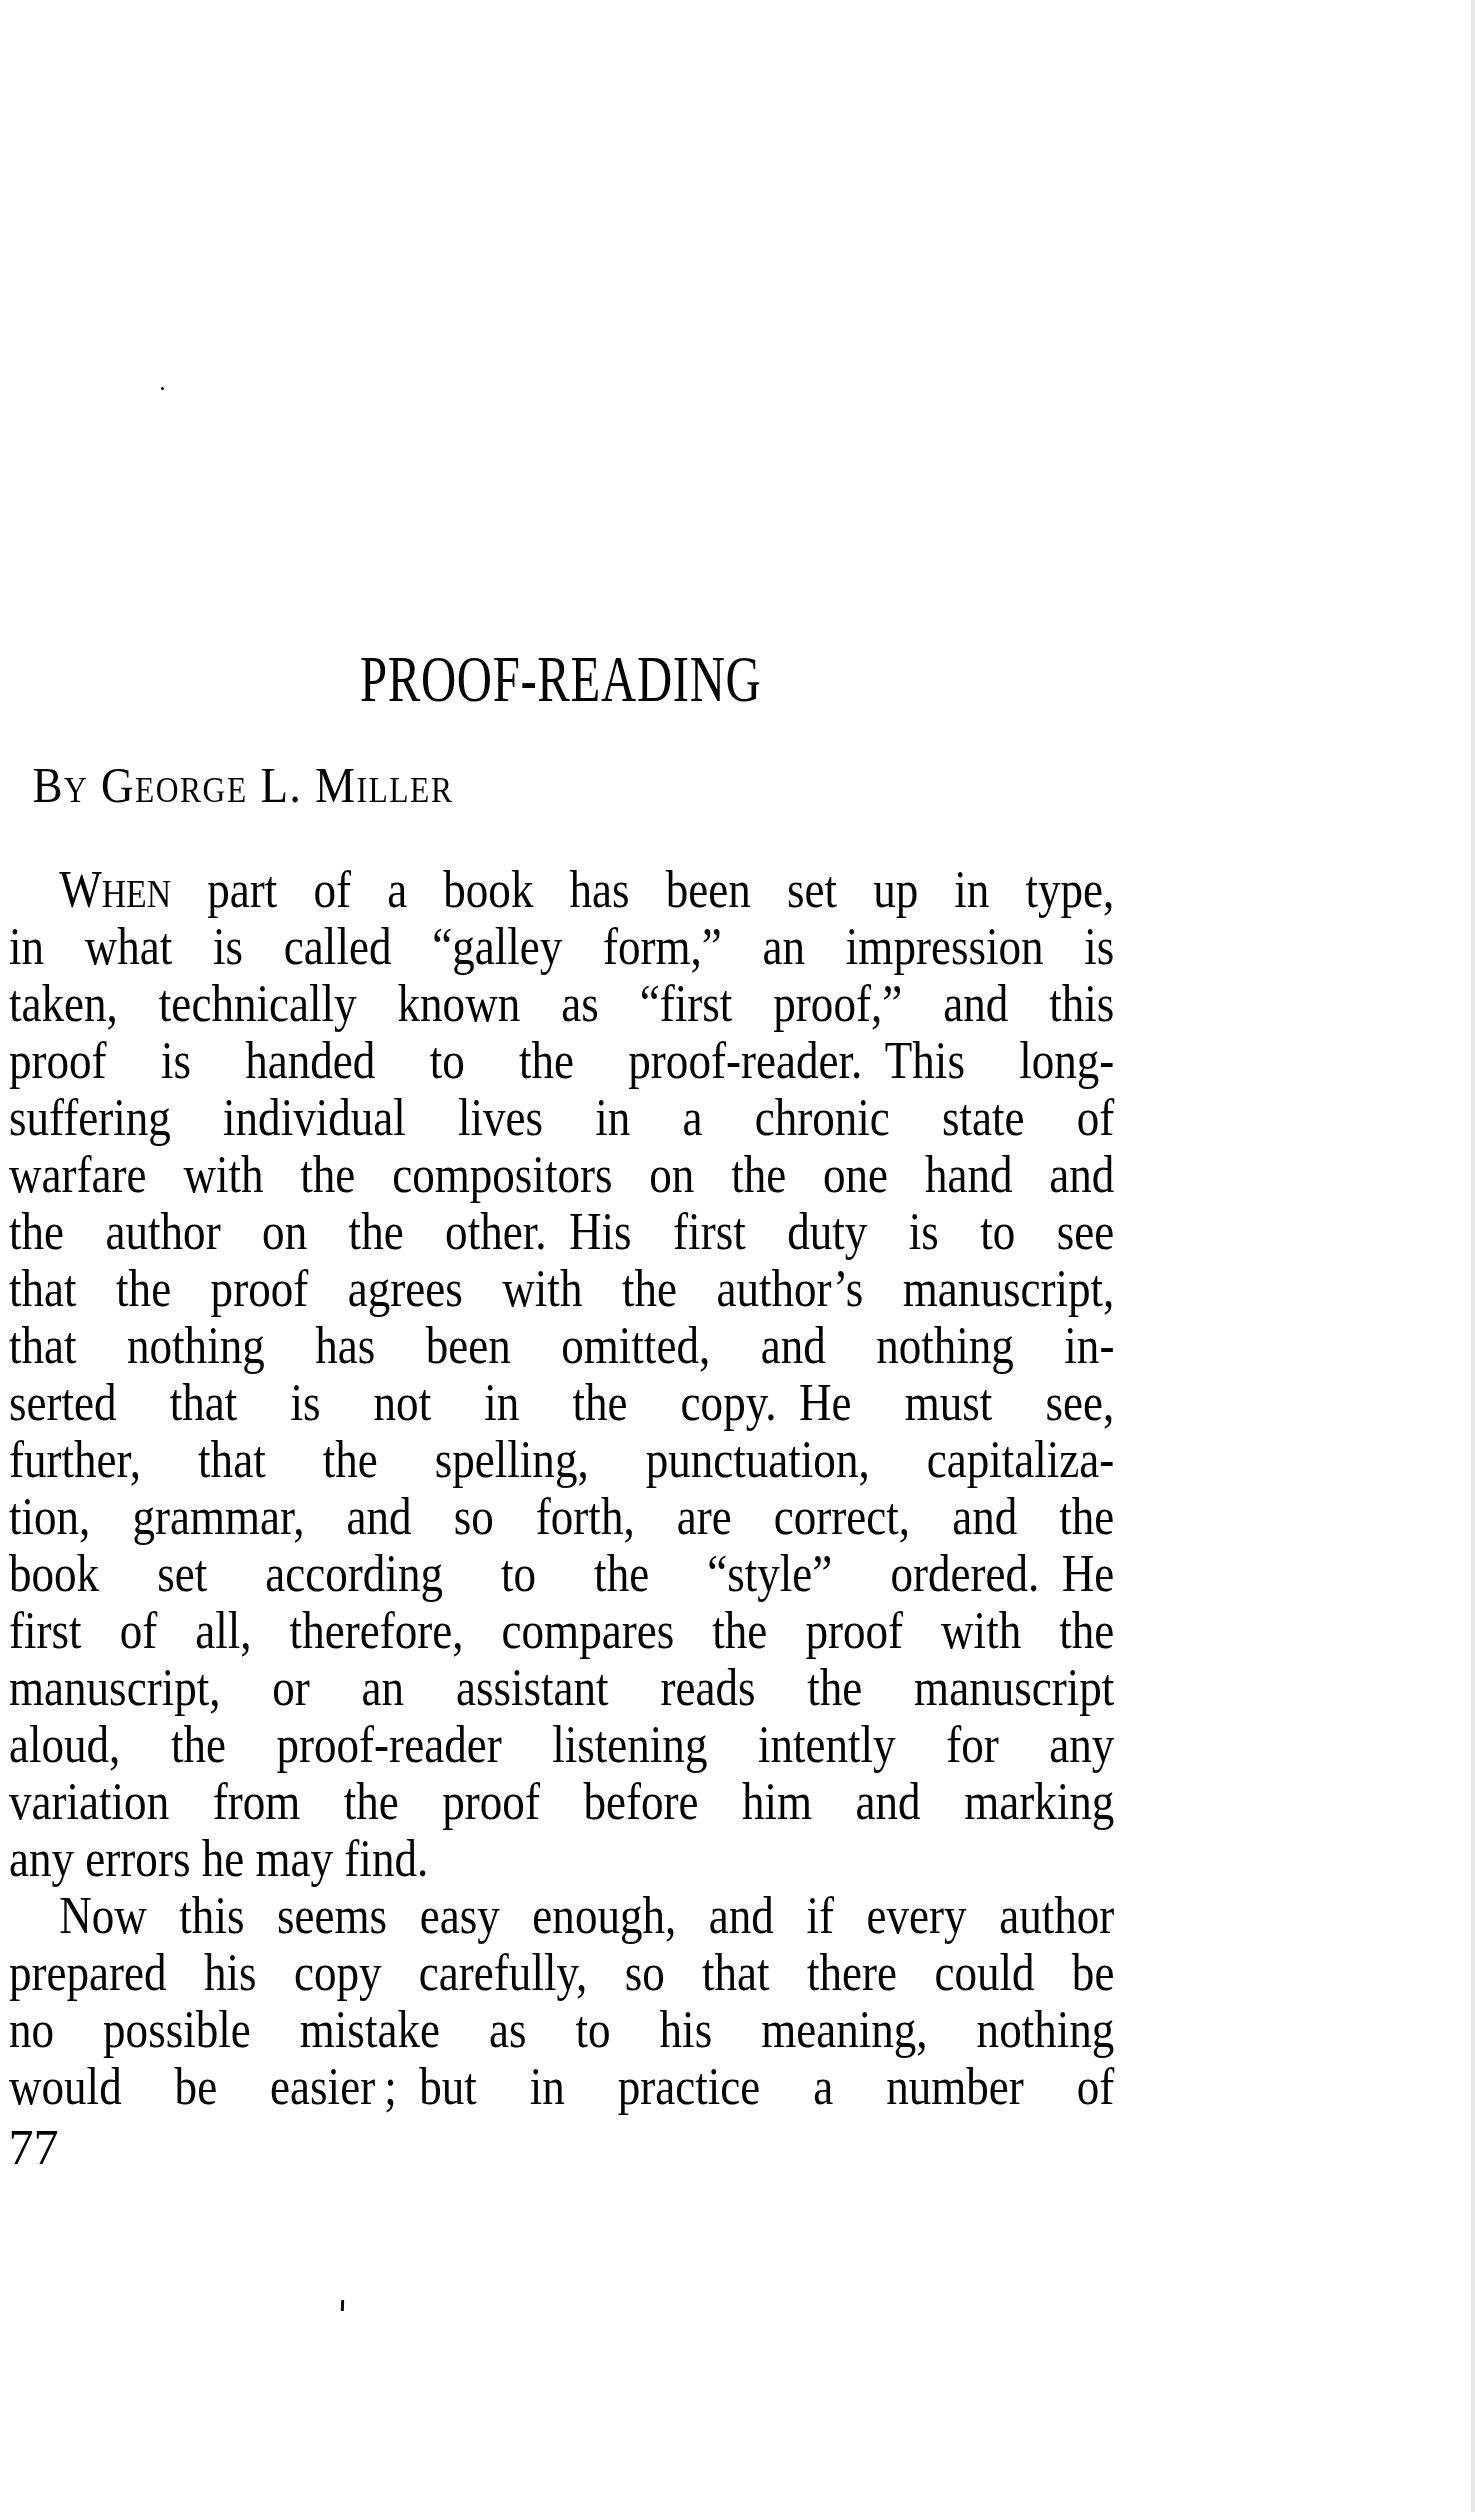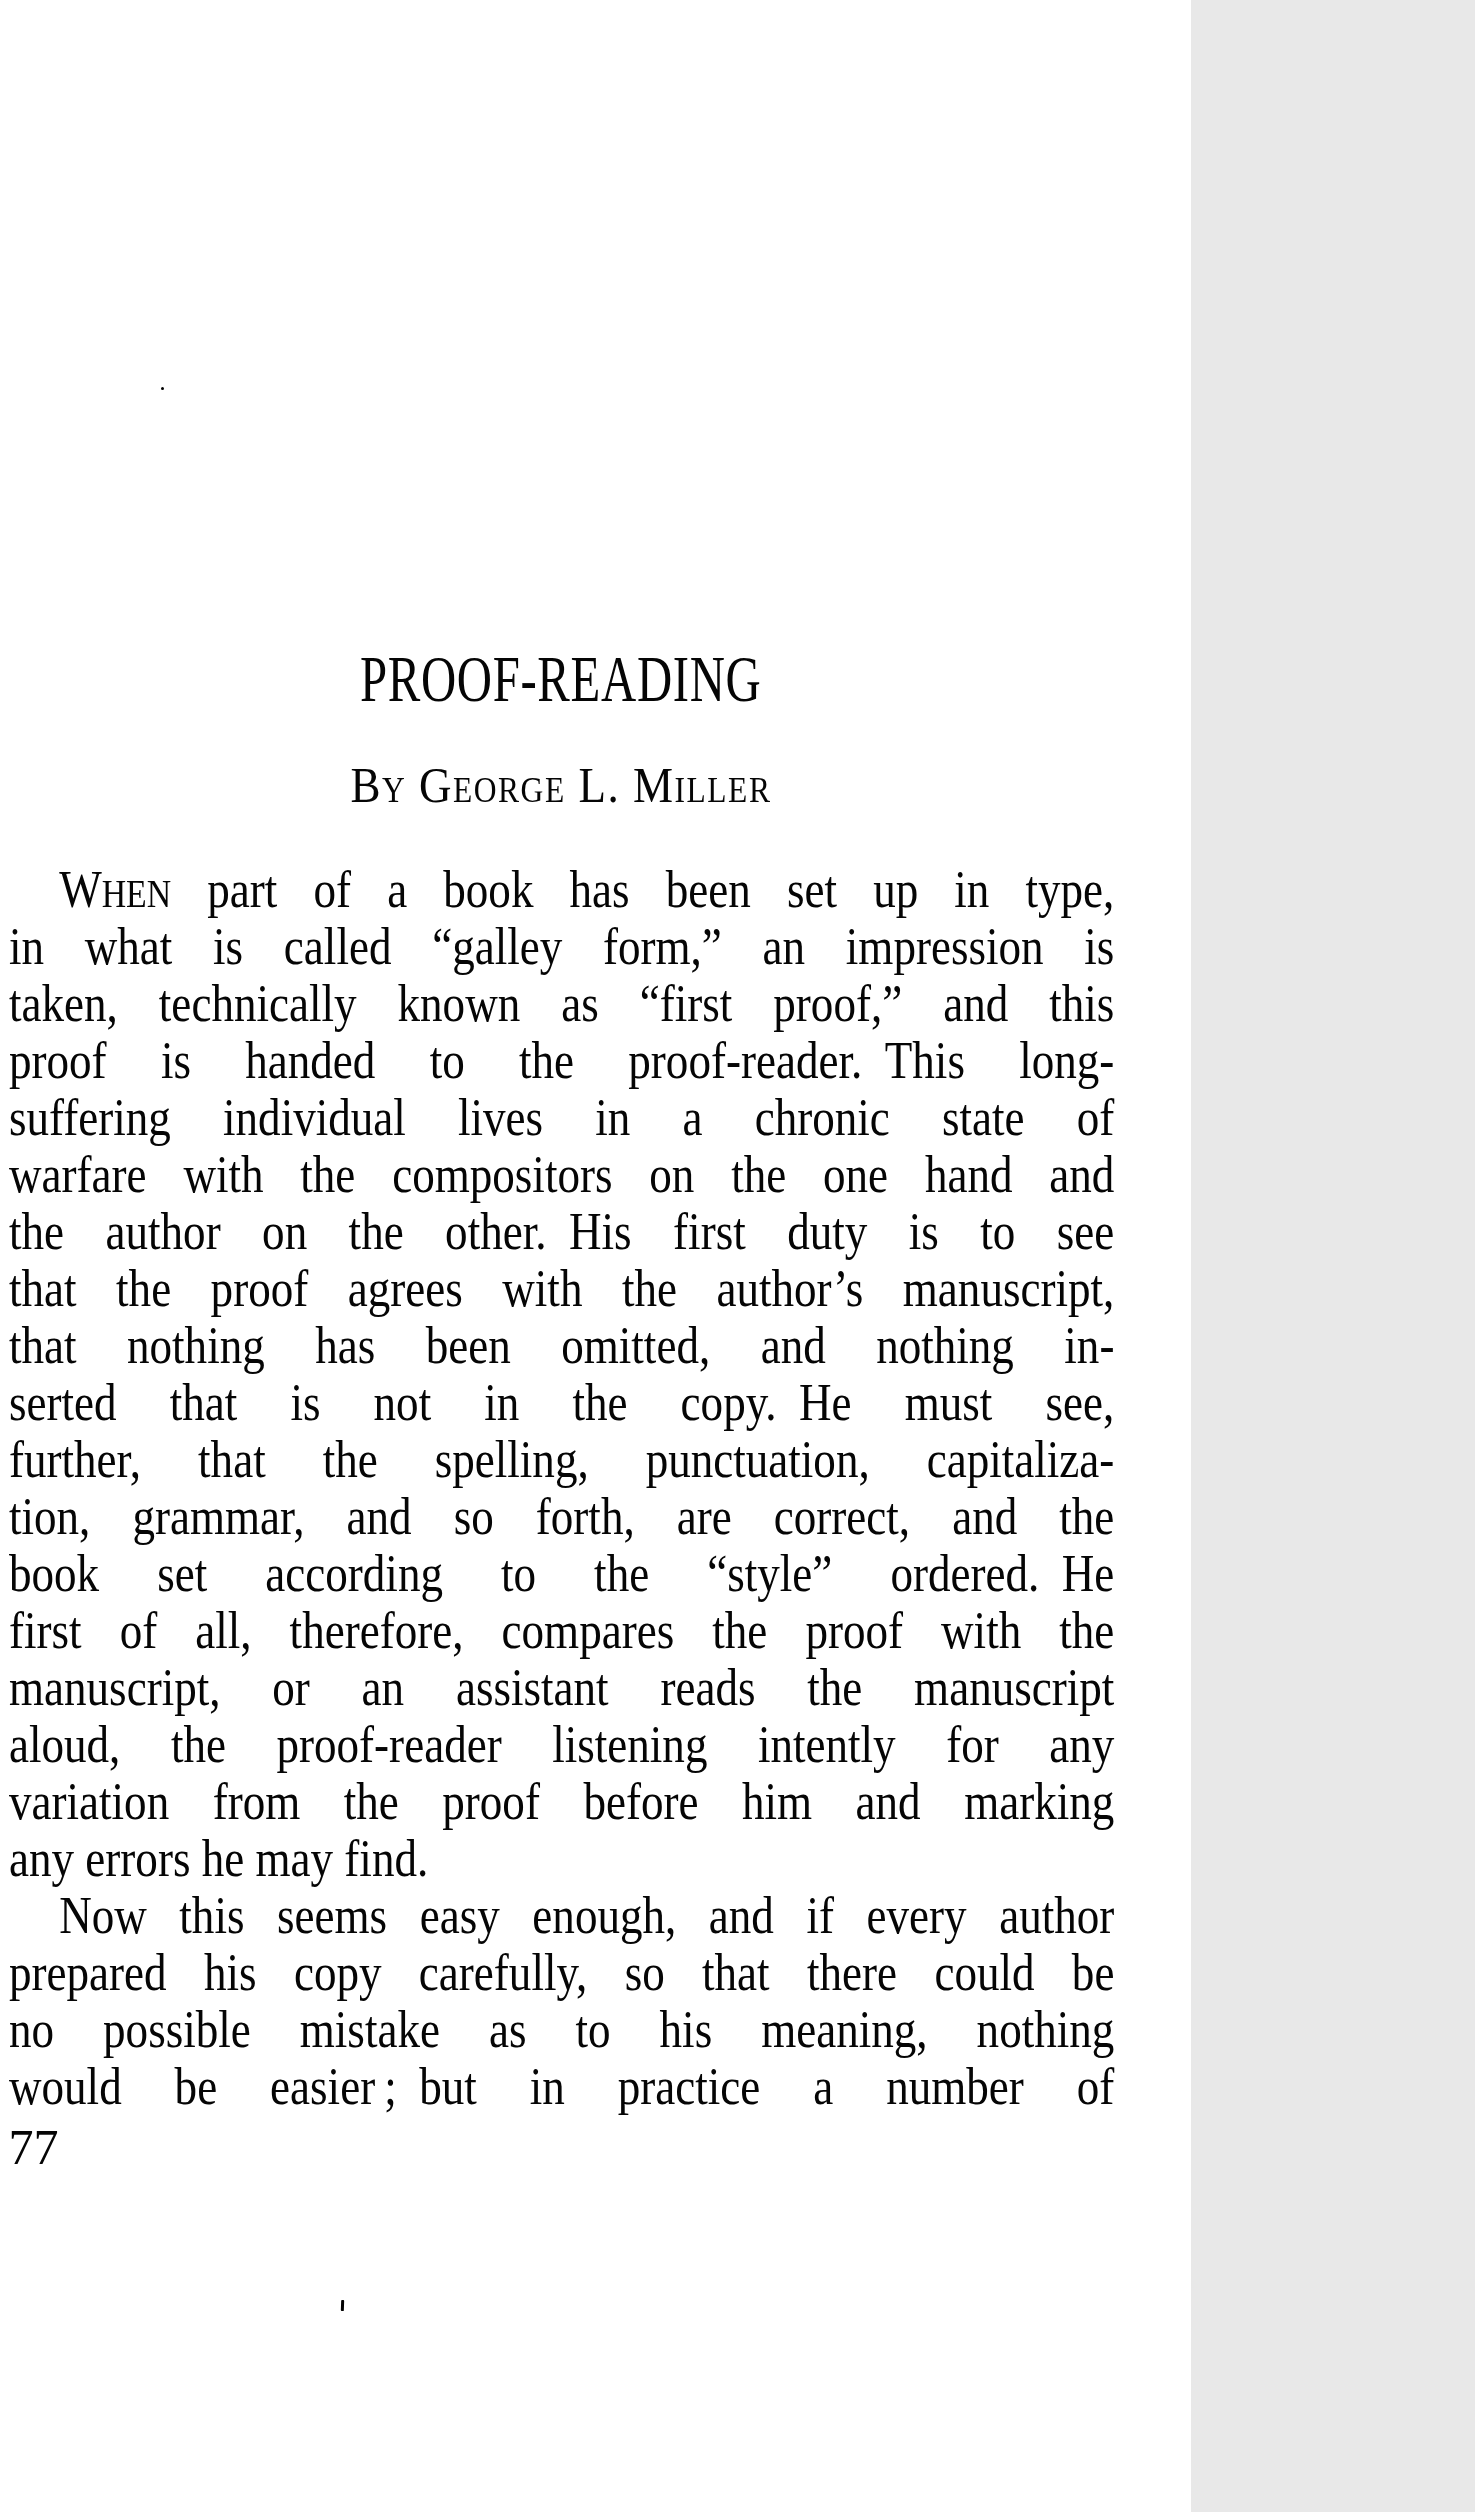--- a/index.html
+++ b/index.html
@@ -1,32 +1,32 @@
 <!DOCTYPE html>
 <html style="font-size:13.8px"><head>
 <meta charset="utf-8">
 <style>
   html,body { margin:0; padding:0; background:#e8e8e8; }
   .page {
     position:relative;
-    width:1191px; height:2512px;
+    width:1471px; height:2512px;
     background:#ffffff;
     overflow:hidden;
     font-family:"Liberation Serif","DejaVu Serif",serif;
     color:#050505;
   }
   .title {
     position:absolute; top:647px; left:8.6px; width:1105px;
     text-align:center; font-size:65px; line-height:65px;
     font-weight:normal; margin:0; white-space:nowrap;
   }
   .title .squish { display:inline-block; transform:scaleX(0.75); transform-origin:50% 50%; letter-spacing:0.9px; }
   .byline {
     position:absolute; top:760px; left:8.6px; width:1105px;
-    text-align:center; font-size:50px; line-height:50px;
+    font-size:50px; line-height:50px;
     font-variant:small-caps; white-space:nowrap;
   }
   .byline .squish { display:inline-block; transform:scaleX(0.9); transform-origin:50% 50%; letter-spacing:1.7px; }
   .body-block {
     position:absolute; top:861px; left:8.6px;
     width:1300px;
     transform:scaleX(0.8503); transform-origin:0 0;
     font-size:53px;
   }
   .line { height:57px; line-height:57px; white-space:nowrap; }

